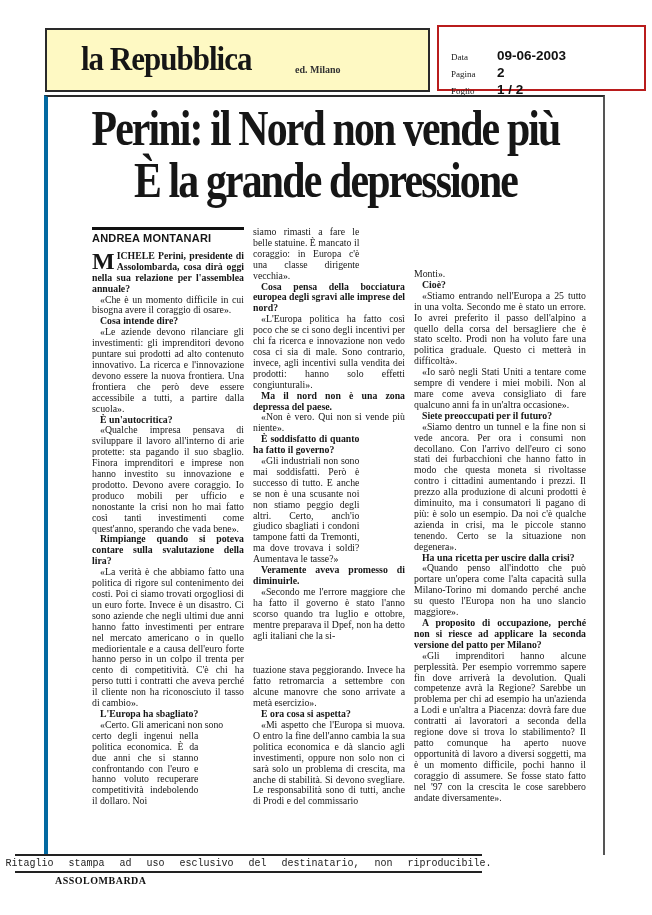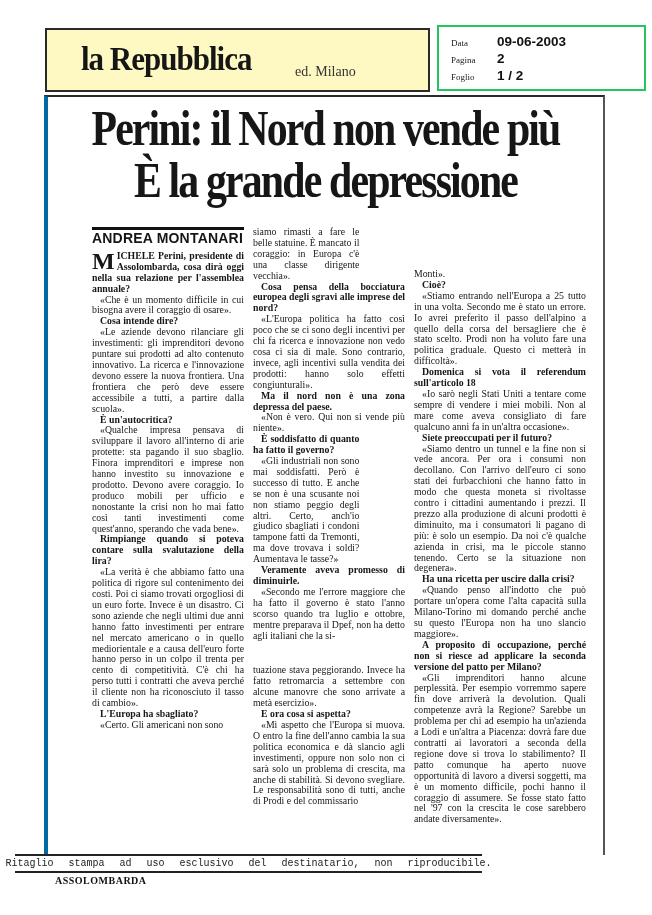--- a/index.html
+++ b/index.html
@@ -4,23 +4,23 @@
 <style>
   html,body{margin:0;padding:0;background:#e8e8e8;}
   .page{position:relative;width:652px;height:915px;background:#ffffff;margin:0 auto;
         font-family:"Liberation Serif",serif;color:#161616;overflow:hidden;}
 
   
   .logo-box{position:absolute;left:45px;top:28px;width:381px;height:60px;
             border:2px solid #2a2a2a;background:#fef9c3;}
   .logo-title{position:absolute;left:34px;top:10px;font-size:31px;font-weight:bold;
               letter-spacing:-1px;transform:scaleY(1.08);transform-origin:left top;}
-  .logo-edition{position:absolute;left:248px;top:34px;font-size:14px;color:#333;}
+  .logo-edition{position:absolute;left:248px;top:34px;font-size:10px;color:#333;font-weight:bold;}
   .meta-box{position:absolute;left:437px;top:25px;width:209px;height:66px;
-            border:2px solid #22c55e;background:#fff;padding:7px 0 0 12px;box-sizing:border-box;}
+            border:2px solid #b91c1c;background:#fff;padding:21px 0 0 12px;box-sizing:border-box;}
   .meta-row{display:flex;align-items:baseline;height:17px;}
   .meta-label{width:46px;font-size:9px;color:#222;}
   .meta-value{font-family:"Liberation Sans",sans-serif;font-size:13.5px;font-weight:bold;color:#111;}
 
   
   .article-frame{position:absolute;left:44px;top:95px;width:561px;height:760px;
                  border-top:2px solid #2a2a2a;border-right:2px solid #555;
                  border-left:4px solid #0369a1;box-sizing:border-box;overflow:hidden;}
   .headline{height:112px;text-align:center;font-weight:bold;padding-top:2px;}
   .hl-line{transform:scale(0.93,1.12);transform-origin:center top;white-space:nowrap;
@@ -29,21 +29,21 @@
   
   .body-cols{display:flex;gap:9px;padding:16px 20px 0 44px;height:612px;overflow:hidden;
              text-align:justify;font-size:9.8px;line-height:10.9px;}
   .col{flex:0 0 152px;}
   .col.wide{flex:0 0 172px;}
   .col.offset{padding-top:42px;}
   .col p{margin:0;text-indent:8px;}
   .col p.cont{text-indent:0;}
   .col p.q{font-weight:bold;}
   .col p.narrow{width:70%;}
-  .byline{font-family:"Liberation Sans",sans-serif;font-weight:bold;font-size:14px;
+  .byline{font-family:"Liberation Sans",sans-serif;font-weight:bold;font-size:11px;
           letter-spacing:0.2px;border-top:3px solid #111;padding-top:3px;margin:0 0 7px 0;
           text-indent:0;text-align:left;}
   .dropcap{float:left;font-size:24px;line-height:19px;font-weight:bold;padding:1px 2px 0 0;}
   .lead{font-weight:bold;}
   .gapblock{height:24px;}
 
   
   .notice-box{position:absolute;left:15px;top:854px;width:467px;height:15px;
               border-top:2px solid #222;border-bottom:2px solid #222;
               display:flex;align-items:center;justify-content:center;}
@@ -88,41 +88,41 @@
           <p class="lead" style="text-indent: 0px;"><span class="dropcap">M</span>ICHELE Perini, presidente di Assolombarda, cosa dirà oggi nella sua relazione per l'assemblea annuale?</p>
           <p class="a">«Che è un momento difficile in cui bisogna avere il coraggio di osare».</p>
           <p class="q">Cosa intende dire?</p>
           <p class="a">«Le aziende devono rilanciare gli investimenti: gli imprenditori devono puntare sui prodotti ad alto contenuto innovativo. La ricerca e l'innovazione devono essere la nuova frontiera. Una frontiera che però deve essere accessibile a tutti, a partire dalla scuola».</p>
           <p class="q">È un'autocritica?</p>
           <p class="a">«Qualche impresa pensava di sviluppare il lavoro all'interno di arie protette: sta pagando il suo sbaglio. Finora imprenditori e imprese non hanno investito su innovazione e prodotto. Devono avere coraggio. Io produco mobili per ufficio e nonostante la crisi non ho mai fatto così tanti investimenti come quest'anno, sperando che vada bene».</p>
           <p class="q">Rimpiange quando si poteva contare sulla svalutazione della lira?</p>
           <p class="a">«La verità è che abbiamo fatto una politica di rigore sul contenimento dei costi. Poi ci siamo trovati orgogliosi di un euro forte. Invece è un disastro. Ci sono aziende che negli ultimi due anni hanno fatto investimenti per entrare nel mercato americano o in quello mediorientale e a causa dell'euro forte hanno perso in un colpo il trenta per cento di competitività. C'è chi ha perso tutti i contratti che aveva perché il cliente non ha riconosciuto il tasso di cambio».</p>
           <p class="q">L'Europa ha sbagliato?</p>
           <p class="a">«Certo. Gli americani non sono</p>
+          <p class="cont narrow">certo degli ingenui nella politica economica. È da due anni che si stanno confrontando con l'euro e hanno voluto recuperare competitività indebolendo il dollaro. Noi</p>
         </div>
       <div class="col" id="col-1">
           <p class="cont narrow">siamo rimasti a fare le belle statuine. È mancato il coraggio: in Europa c'è una classe dirigente vecchia».</p>
           <p class="q">Cosa pensa della bocciatura europea degli sgravi alle imprese del nord?</p>
           <p class="a">«L'Europa politica ha fatto così poco che se ci sono degli incentivi per chi fa ricerca e innovazione non vedo cosa ci sia di male. Sono contrario, invece, agli incentivi sulla vendita dei prodotti: hanno solo effetti congiunturali».</p>
           <p class="q">Ma il nord non è una zona depressa del paese.</p>
           <p class="a">«Non è vero. Qui non si vende più niente».</p>
           <p class="q narrow">È soddisfatto di quanto ha fatto il governo?</p>
           <p class="a narrow">«Gli industriali non sono mai soddisfatti. Però è successo di tutto. E anche se non è una scusante noi non stiamo peggio degli altri. Certo, anch'io giudico sbagliati i condoni tampone fatti da Tremonti, ma dove trovava i soldi? Aumentava le tasse?»</p>
           <p class="q">Veramente aveva promesso di diminuirle.</p>
           <p class="a">«Secondo me l'errore maggiore che ha fatto il governo è stato l'anno scorso quando tra luglio e ottobre, mentre preparava il Dpef, non ha detto agli italiani che la si-</p>
           <div class="gapblock"></div>
           <p class="cont">tuazione stava peggiorando. Invece ha fatto retromarcia a settembre con alcune manovre che sono arrivate a metà esercizio».</p>
           <p class="q">E ora cosa si aspetta?</p>
           <p class="a">«Mi aspetto che l'Europa si muova. O entro la fine dell'anno cambia la sua politica economica e dà slancio agli investimenti, oppure non solo non ci sarà solo un problema di crescita, ma anche di stabilità. Si devono svegliare. Le responsabilità sono di tutti, anche di Prodi e del commissario</p>
         </div>
       <div class="col wide offset" id="col-2">
           <p class="cont">Monti».</p>
           <p class="q">Cioè?</p>
           <p class="a">«Stiamo entrando nell'Europa a 25 tutto in una volta. Secondo me è stato un errore. Io avrei preferito il passo dell'alpino a quello della corsa del bersagliere che è stato scelto. Prodi non ha voluto fare una politica graduale. Questo ci metterà in difficoltà».</p>
-          <p class="q">Domenica si vota il referendum sull'articolo 18</p>
           <p class="a">«Io sarò negli Stati Uniti a tentare come sempre di vendere i miei mobili. Non al mare come aveva consigliato di fare qualcuno anni fa in un'altra occasione».</p>
           <p class="q">Siete preoccupati per il futuro?</p>
           <p class="a">«Siamo dentro un tunnel e la fine non si vede ancora. Per ora i consumi non decollano. Con l'arrivo dell'euro ci sono stati dei furbacchioni che hanno fatto in modo che questa moneta si rivoltasse contro i cittadini aumentando i prezzi. Il prezzo alla produzione di alcuni prodotti è diminuito, ma i consumatori li pagano di più: è solo un esempio. Da noi c'è qualche azienda in crisi, ma le piccole stanno tenendo. Certo se la situazione non degenera».</p>
           <p class="q">Ha una ricetta per uscire dalla crisi?</p>
           <p class="a">«Quando penso all'indotto che può portare un'opera come l'alta capacità sulla Milano-Torino mi domando perché anche su questo l'Europa non ha uno slancio maggiore».</p>
           <p class="q">A proposito di occupazione, perché non si riesce ad applicare la seconda versione del patto per Milano?</p>
           <p class="a">«Gli imprenditori hanno alcune perplessità. Per esempio vorremmo sapere fin dove arriverà la devolution. Quali competenze avrà la Regione? Sarebbe un problema per chi ad esempio ha un'azienda a Lodi e un'altra a Piacenza: dovrà fare due contratti ai lavoratori a seconda della regione dove si trova lo stabilimento? Il patto comunque ha aperto nuove opportunità di lavoro a diversi soggetti, ma è un momento difficile, pochi hanno il coraggio di assumere. Se fosse stato fatto nel '97 con la crescita le cose sarebbero andate diversamente».</p>
         </div>
     </div>
   </div>

